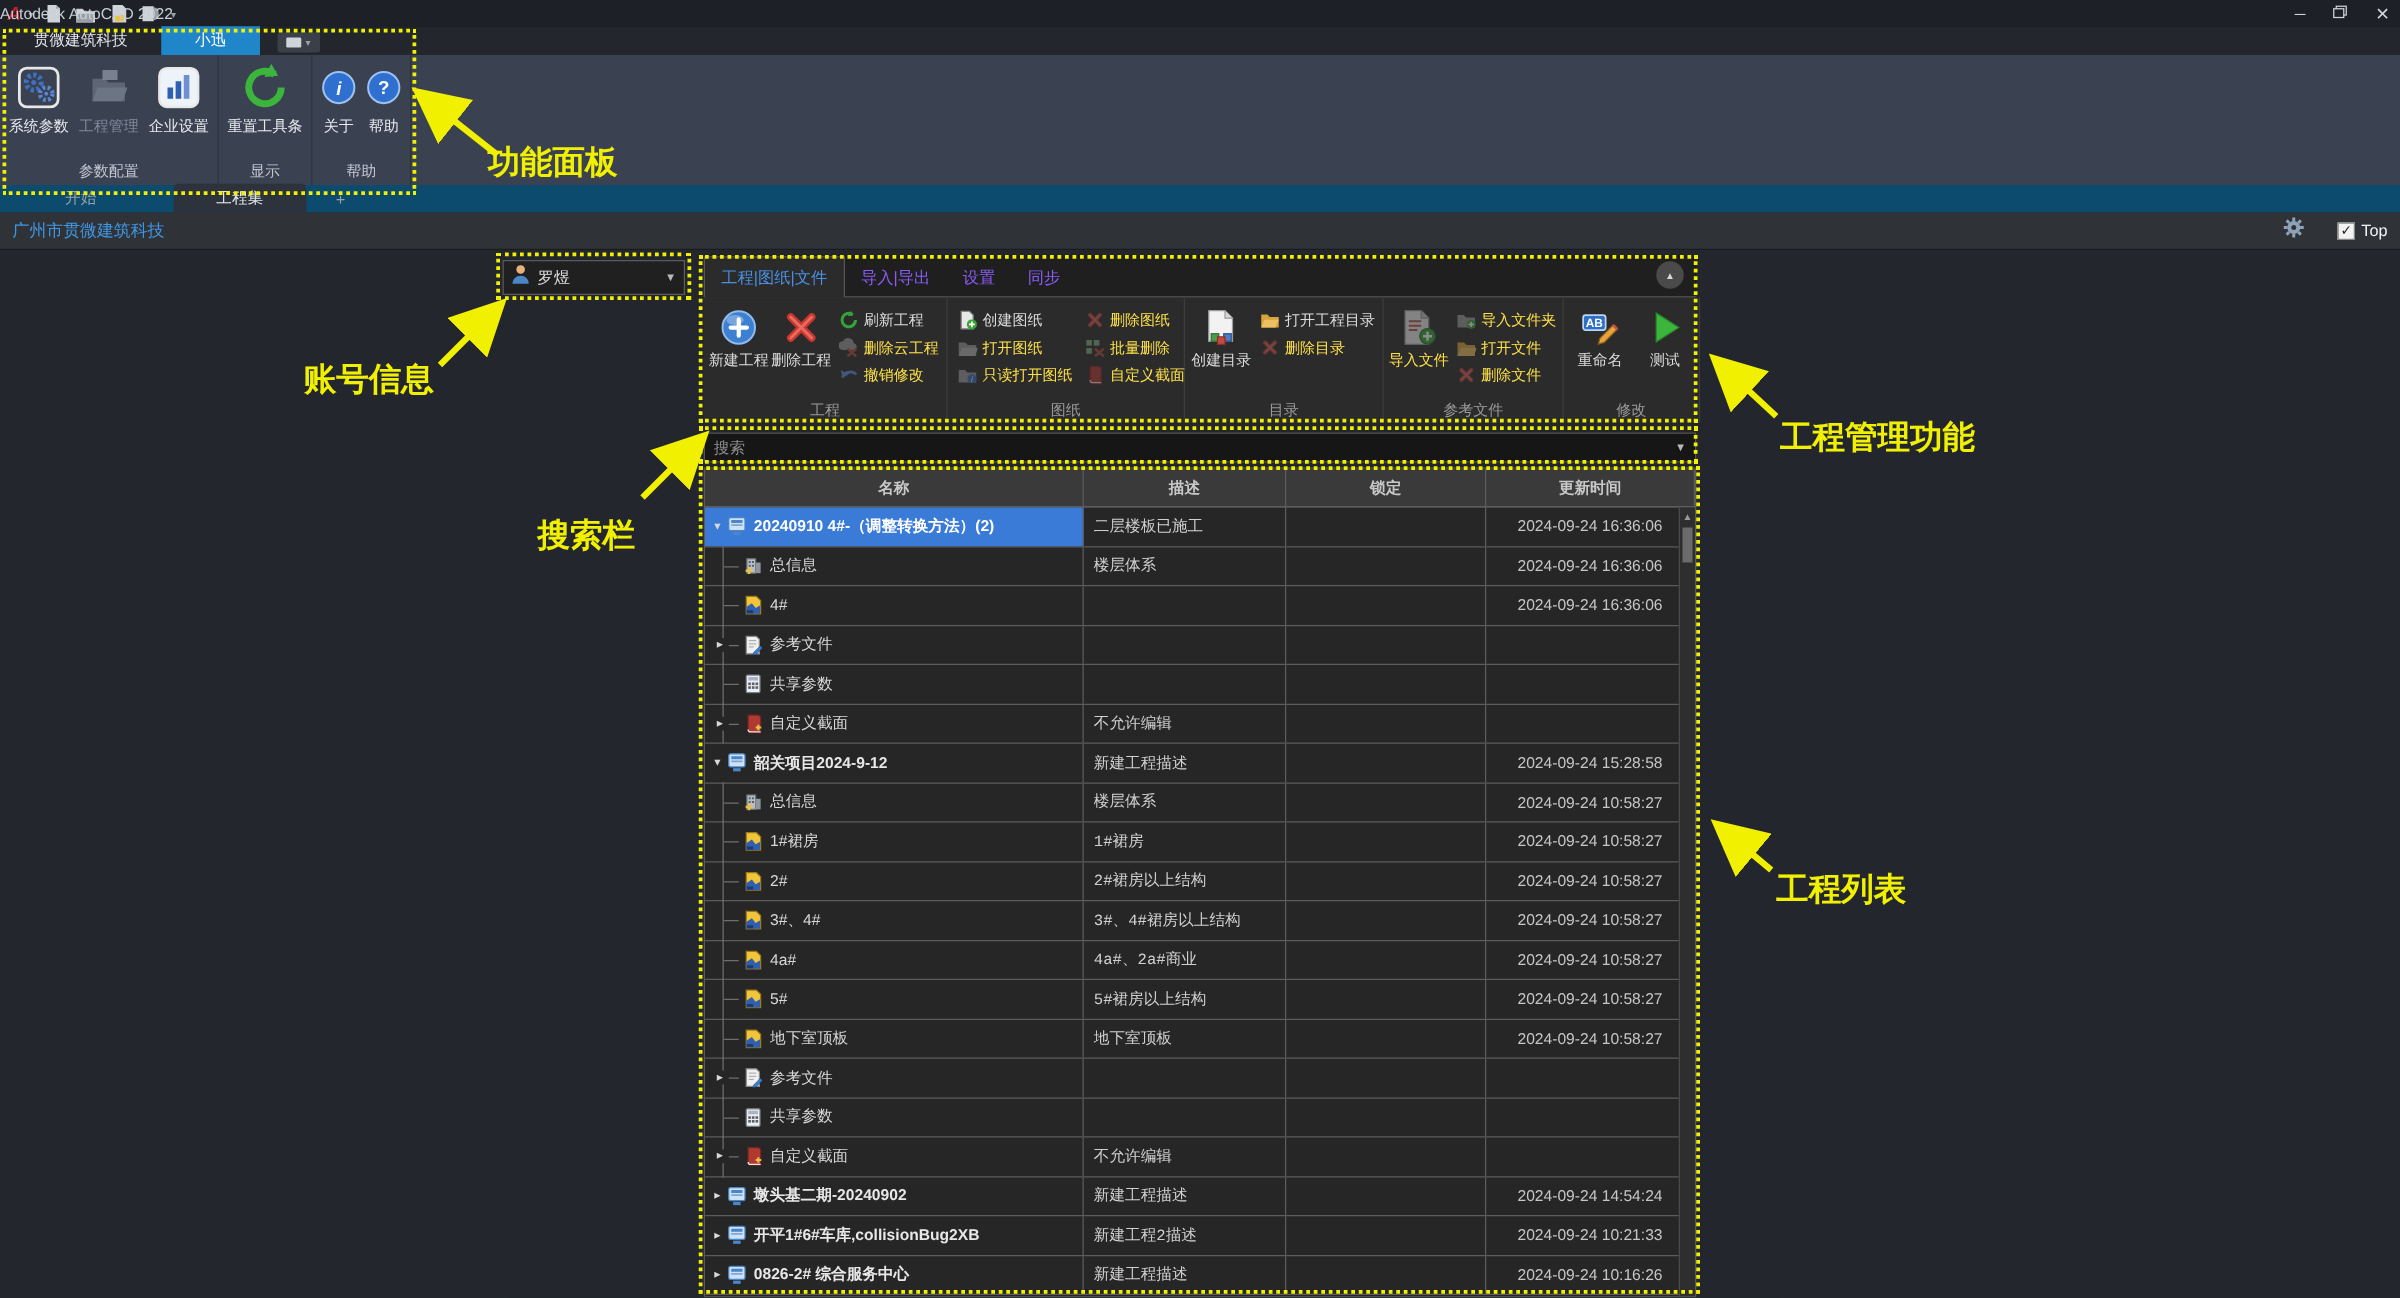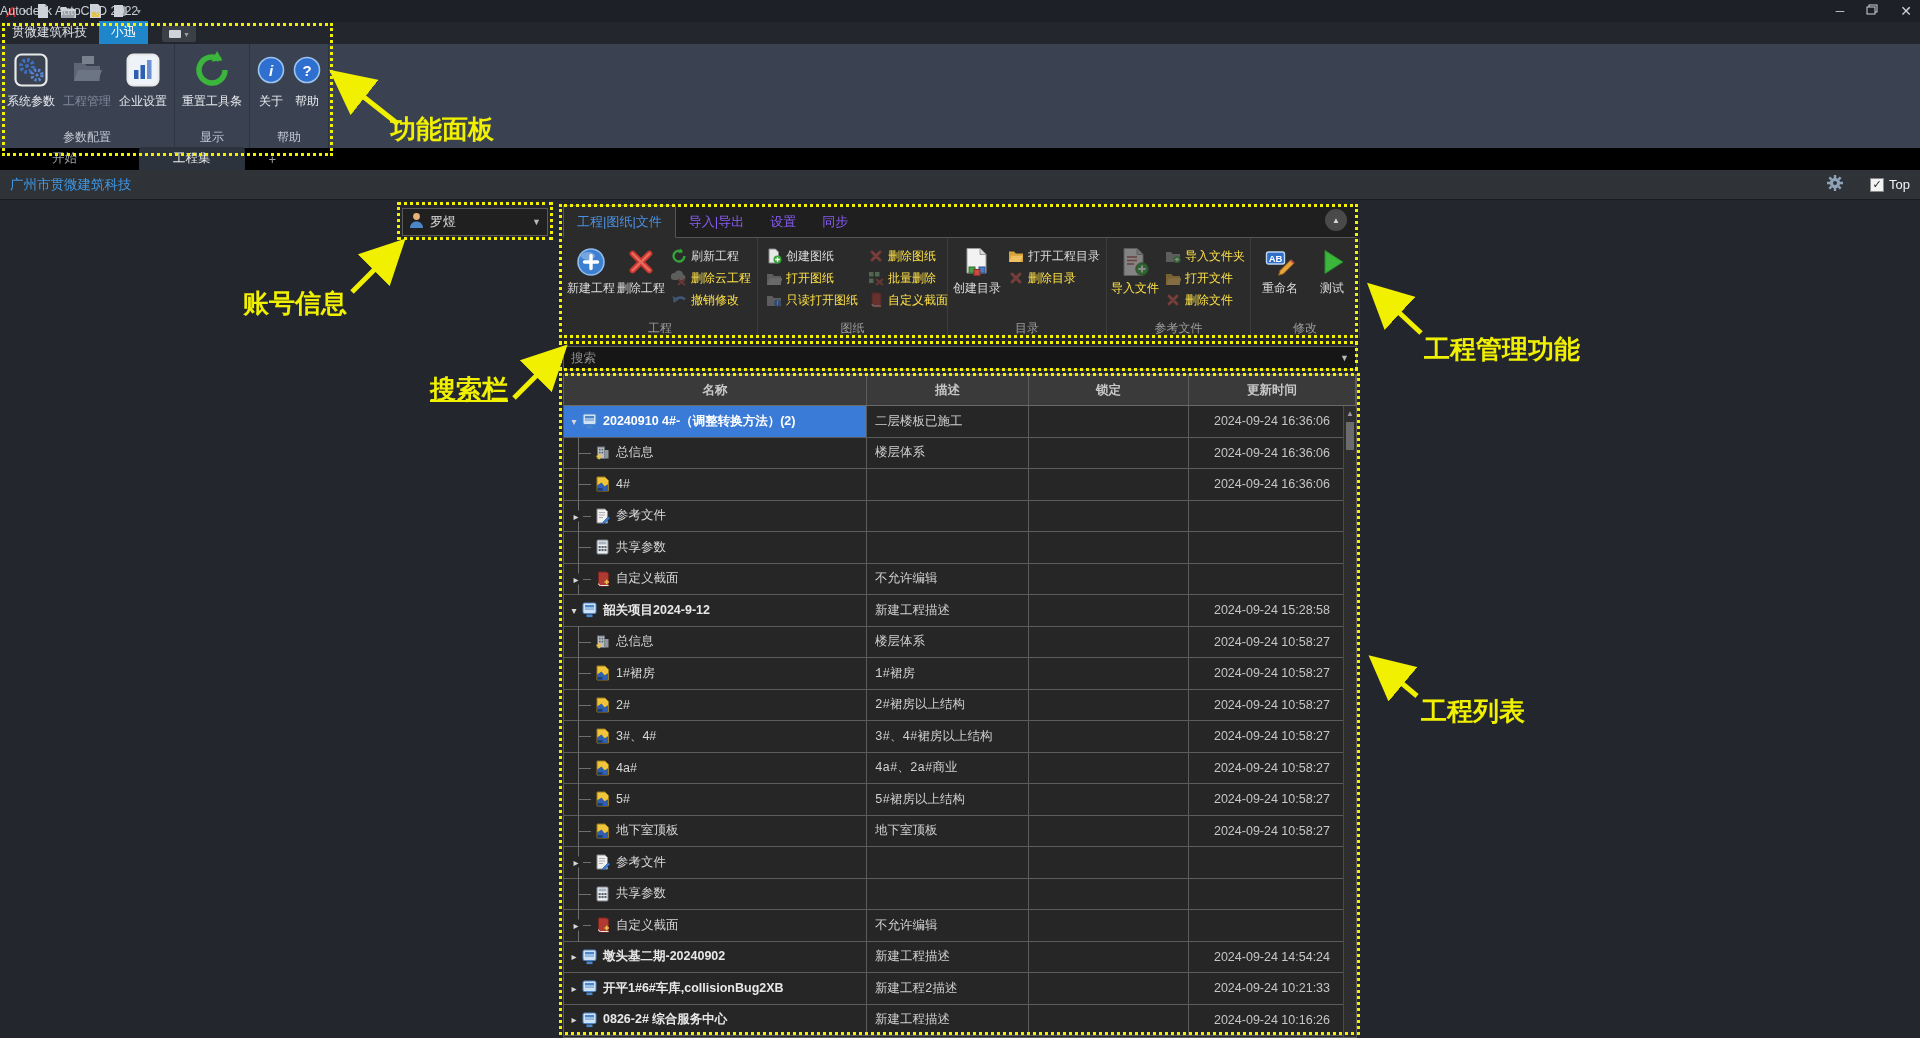--- a/index.html
+++ b/index.html
@@ -11,38 +11,38 @@
   #qat{display:flex;align-items:center;gap:6px;padding-left:6px;}
   .qicon{display:flex;align-items:center;justify-content:center;width:20px;height:18px;}
   #acad-a{color:#c22028;font-weight:bold;font-size:15px;font-style:italic;width:auto;}
   .caret{color:#9aa0a8;font-size:8px;}
   #win-title{position:absolute;left:0;right:0;text-align:left;font-size:12.5px;color:#c9ced6;}
   #winbtns{position:absolute;right:8px;top:0;height:22px;display:flex;align-items:center;gap:22px;color:#cfd4da;font-size:12px;}
   #winbtns span{cursor:default;}
 
   
   #ribbon-tabrow{position:absolute;left:0;top:22px;width:1920px;height:22px;background:#23262c;display:flex;align-items:flex-end;}
-  .rtab{padding:3px 12px;font-size:12.5px;color:#e3e6eb;}
+  .rtab{padding:3px 27px;font-size:12.5px;color:#e3e6eb;}
   .rtab.active-blue{background:#1f86ca;color:#fff;}
   #panel-dd{margin-left:14px;margin-bottom:2px;width:34px;height:16px;background:#3a3f48;border-radius:2px;display:flex;align-items:center;justify-content:center;gap:3px;}
   #panel-dd .pic{width:12px;height:8px;background:#cfd4da;border-radius:1px;}
 
   
   #ribbon-body{position:absolute;left:0;top:44px;width:1920px;height:104px;background:#3a4251;display:flex;}
   .rgroup{position:relative;border-right:1px solid #2d3340;display:flex;flex-direction:column;padding:0 4px;}
   .rg-row{flex:1;display:flex;align-items:flex-start;justify-content:center;gap:2px;padding-top:4px;}
   .rbtn{display:flex;flex-direction:column;align-items:center;gap:3px;padding:2px 3px;}
   .rbtn .ricn{height:40px;display:flex;align-items:center;justify-content:center;}
   .rbtn .rlbl{font-size:12px;color:#e6e9ee;white-space:nowrap;}
   .rbtn.disabled .rlbl{color:#7f8999;}
   .rbtn.disabled .ricn{opacity:.45;}
   .rg-label{height:20px;line-height:18px;text-align:center;color:#c2c8d2;font-size:12px;}
 
   
-  #doctabs{position:absolute;left:0;top:148px;width:1920px;height:22px;background:#000000;display:flex;align-items:flex-end;padding-left:18px;}
+  #doctabs{position:absolute;left:0;top:148px;width:1920px;height:22px;background:#0c4a6e;display:flex;align-items:flex-end;padding-left:18px;}
   .dtab{padding:3px 34px;font-size:12.5px;color:#9aa0a8;border-radius:4px 4px 0 0;}
   .dtab.active{background:#2d333c;color:#e4e7ec;}
   #dtab-add{margin-left:16px;color:#9aa0a8;font-size:13px;padding:3px 8px;}
 
   
   #panel-header{position:absolute;left:0;top:170px;width:1920px;height:30px;background:#2f3338;border-bottom:1px solid #1a1c20;display:flex;align-items:center;}
   #panel-title{padding-left:10px;font-size:13.5px;color:#3f97e4;}
   #ph-right{position:absolute;right:10px;display:flex;align-items:center;gap:26px;}
   #top-check{display:flex;align-items:center;gap:5px;color:#f2f4f6;font-size:13px;}
   #top-box{width:14px;height:14px;background:#f2f2f2;border:1px solid #888;display:flex;align-items:center;justify-content:center;color:#222;font-size:11px;font-weight:bold;}
@@ -905,21 +905,21 @@
 </div>
 
 <div class="ann-rect" style="left:2px;top:23px;width:331px;height:133px;"></div>
 <div class="ann-rect" style="left:397px;top:202px;width:156px;height:38px;"></div>
 <div class="ann-rect" style="left:559px;top:204px;width:799px;height:134px;"></div>
 <div class="ann-rect" style="left:559px;top:341px;width:799px;height:30px;"></div>
 <div class="ann-rect" style="left:559px;top:373px;width:801px;height:662px;"></div>
 
 <div class="ann-label" style="left:390px;top:112px;">功能面板</div>
 <div class="ann-label" style="left:243px;top:286px;">账号信息</div>
-<div class="ann-label" style="left:430px;top:372px;text-decoration:underline;">搜索栏</div>
+<div class="ann-label" style="left:430px;top:411px;">搜索栏</div>
 <div class="ann-label" style="left:1424px;top:332px;">工程管理功能</div>
 <div class="ann-label" style="left:1421px;top:694px;">工程列表</div>
 
 <svg id="arrow-layer">
   <defs>
     <marker id="ah" markerWidth="9" markerHeight="9" refX="6" refY="4.5" orient="auto">
       <path d="M0 0L9 4.5L0 9z" fill="#f0f000"></path>
     </marker>
   </defs>
   <g stroke="#f0f000" stroke-width="5" marker-end="url(#ah)">

